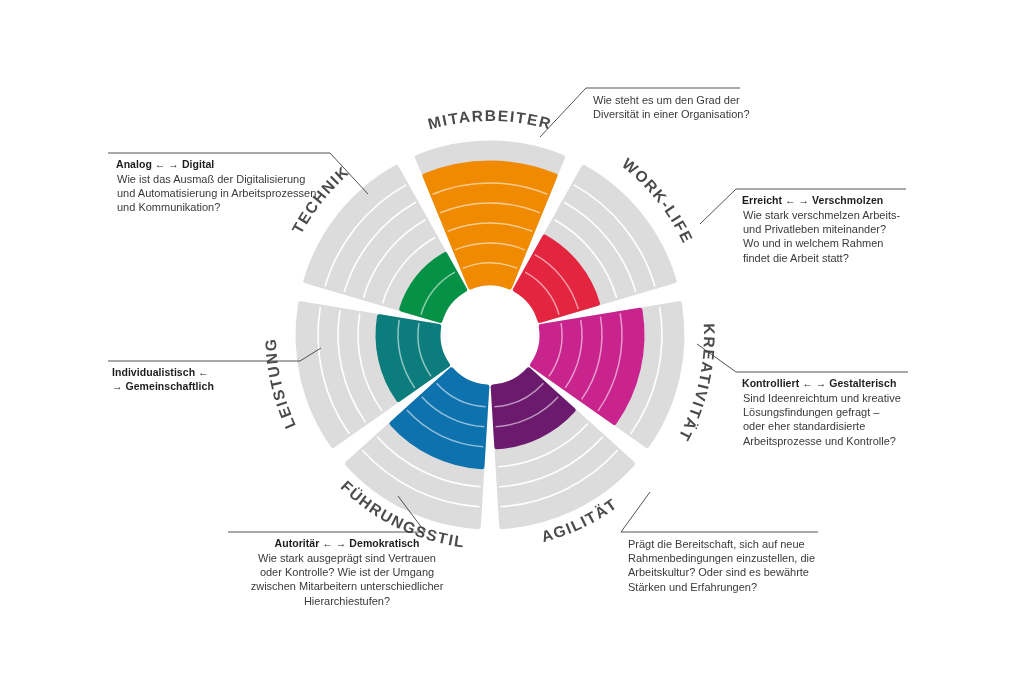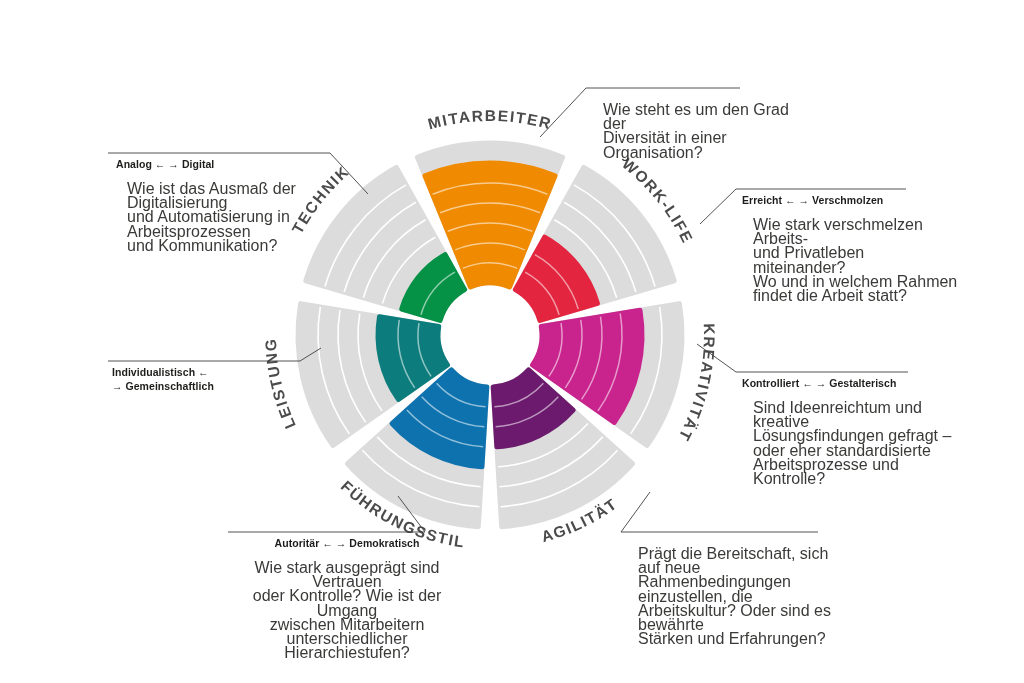--- a/index.html
+++ b/index.html
@@ -35,25 +35,25 @@
   .callout .c-title {
     font-size: 10.5px;
     font-weight: bold;
     color: #1d1d1b;
     line-height: 14px;
     letter-spacing: 0.05px;
     margin: 0 0 1px 0;
     white-space: pre-line;
   }
   .callout .c-body {
-    font-size: 16px;
+    font-size: 11px;
     font-weight: normal;
     color: #3a3a38;
     line-height: 14.2px;
-    margin: 11px;
+    margin: 1px;
     white-space: pre-line;
   }
   .seg-label {
     font-family: "Liberation Sans", sans-serif;
     font-weight: bold;
     font-size: 15.5px;
     letter-spacing: 1.6px;
     fill: #4b4b4b;
   }
 </style>

